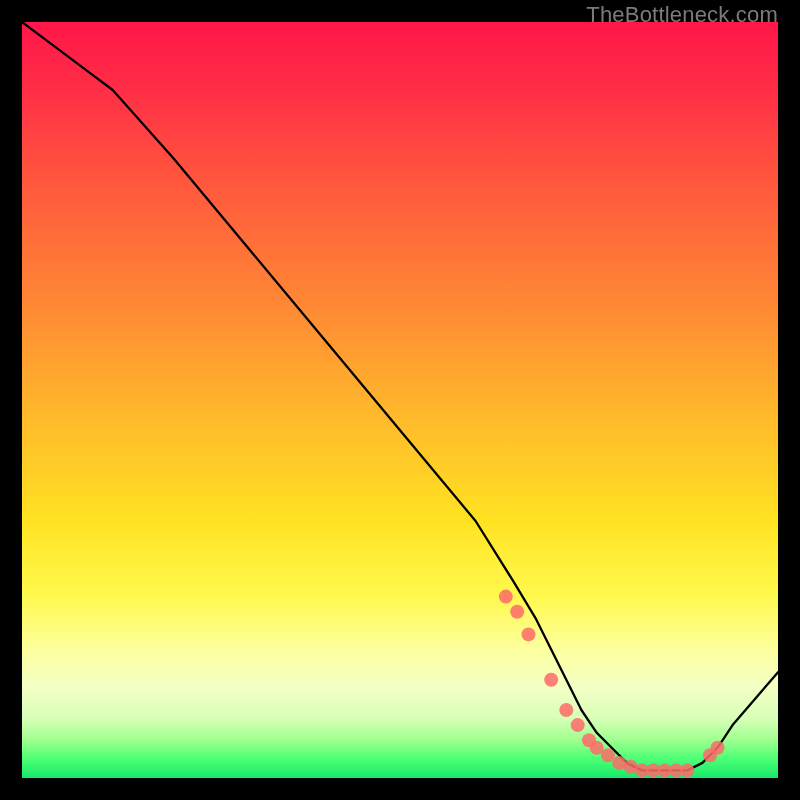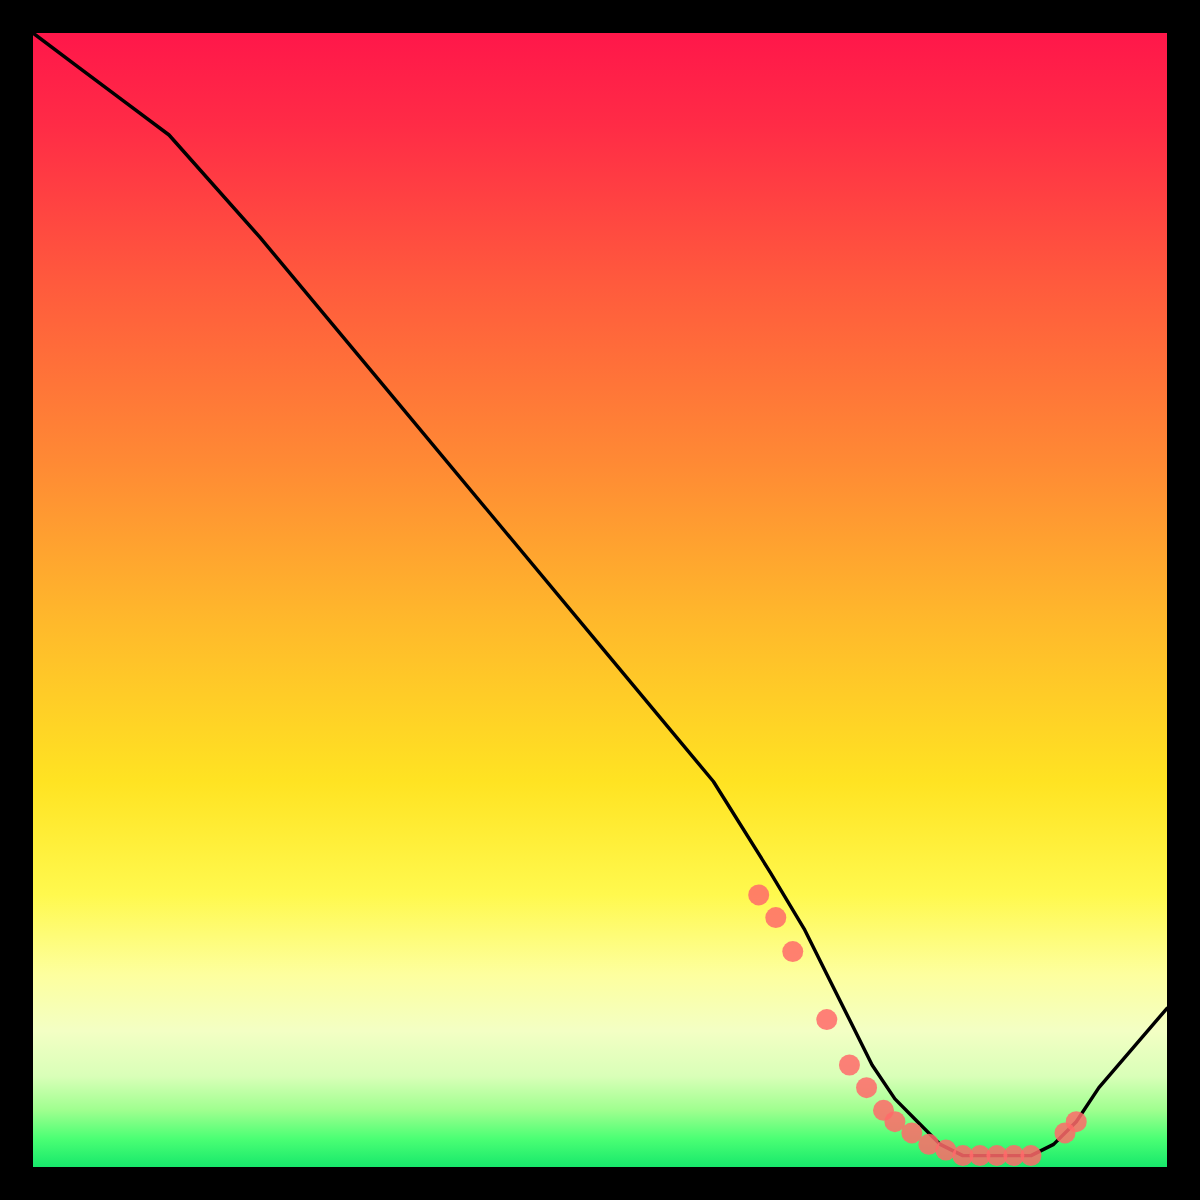--- a/index.html
+++ b/index.html
@@ -58,20 +58,21 @@
     color: #7b7b7b;
     font-size: 22px;
     letter-spacing: 0.2px;
     user-select: none;
   }
 </style>
 </head>
 <body>
 
 <div class="stage">
+  <div class="watermark">TheBottleneck.com</div>
 
   <div class="plot">
     <div class="gradient"></div>
     <svg class="curve" viewBox="0 0 756 756" preserveAspectRatio="none">
       <path id="curvePath" fill="none" stroke="#000" stroke-width="2.3" stroke-linejoin="round" stroke-linecap="round" d="M0.0 0.0 L30.2 22.7 L60.5 45.4 L90.7 68.0 L151.2 136.1 L226.8 226.8 L302.4 317.5 L378.0 408.2 L453.6 499.0 L491.4 559.4 L514.1 597.2 L529.2 627.5 L544.3 657.7 L559.4 688.0 L574.6 710.6 L589.7 725.8 L604.8 740.9 L619.9 748.4 L635.0 748.4 L650.2 748.4 L665.3 748.4 L680.4 740.9 L695.5 725.8 L710.6 703.1 L756.0 650.2"></path>
       <g id="markers">
           <circle cx="483.8" cy="574.6" r="7" fill="#ff6a6a" fill-opacity="0.85"></circle>
           <circle cx="495.2" cy="589.7" r="7" fill="#ff6a6a" fill-opacity="0.85"></circle>
           <circle cx="506.5" cy="612.4" r="7" fill="#ff6a6a" fill-opacity="0.85"></circle>
           <circle cx="529.2" cy="657.7" r="7" fill="#ff6a6a" fill-opacity="0.85"></circle>

